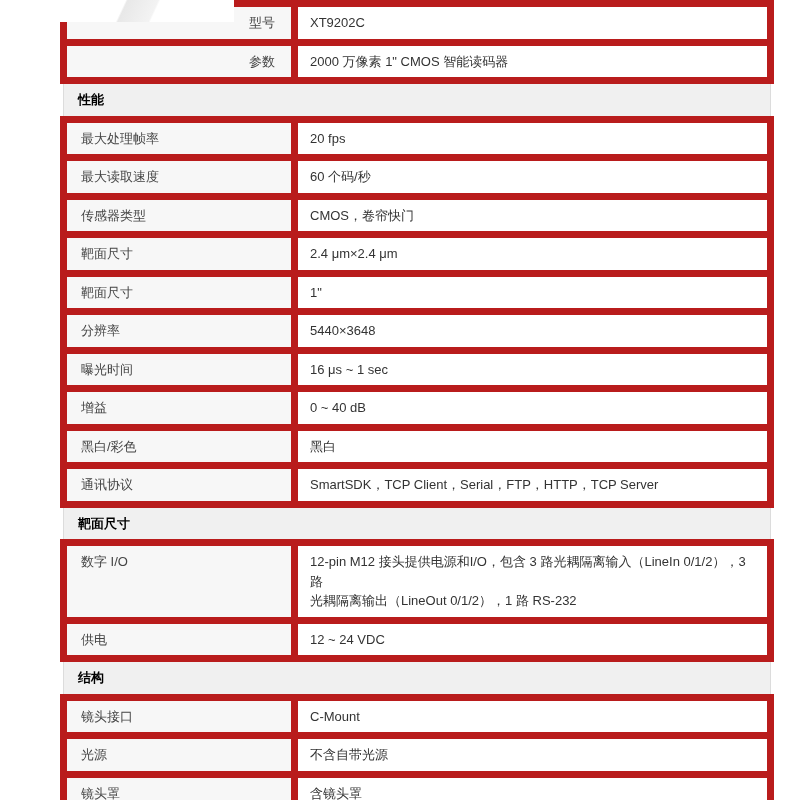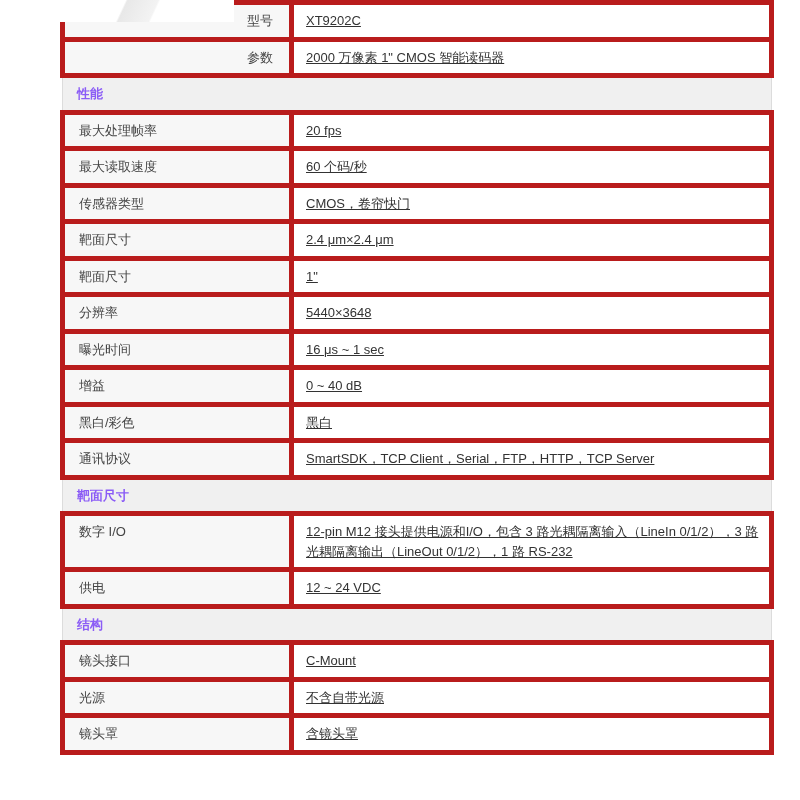--- a/index.html
+++ b/index.html
@@ -20,42 +20,41 @@
     margin: 0 auto;
     padding-top: 0;
   }
   table.spec {
     width: 714px;
     margin-left: 40px;
     border-collapse: collapse;
     table-layout: fixed;
   }
   table.spec td {
-    border: 5px solid #b91c1c;
+    border: 7px solid #b91c1c;
     vertical-align: top;
     line-height: 1.5;
   }
   td.label {
     width: 194px;
     background: #f7f7f7;
     padding: 6px 10px 6px 14px;
     color: #444;
     font-size: 13px;
   }
   td.value {
     background: #ffffff;
     padding: 6px 10px 6px 12px;
     color: #333;
     font-size: 13px;
-    text-decoration: underline;
   }
   tr.section td {
     background: #f0f0f0;
     font-weight: bold;
-    color: #8b5cf6;
+    color: #000000;
     padding: 6px 10px 6px 14px;
     font-size: 13px;
     border: 1px solid #dcdcdc;
     margin-left: 48px;
   }
   tr.header td.label {
     background: #f7f7f7;
     text-align: right;
     padding-right: 16px;
   }

